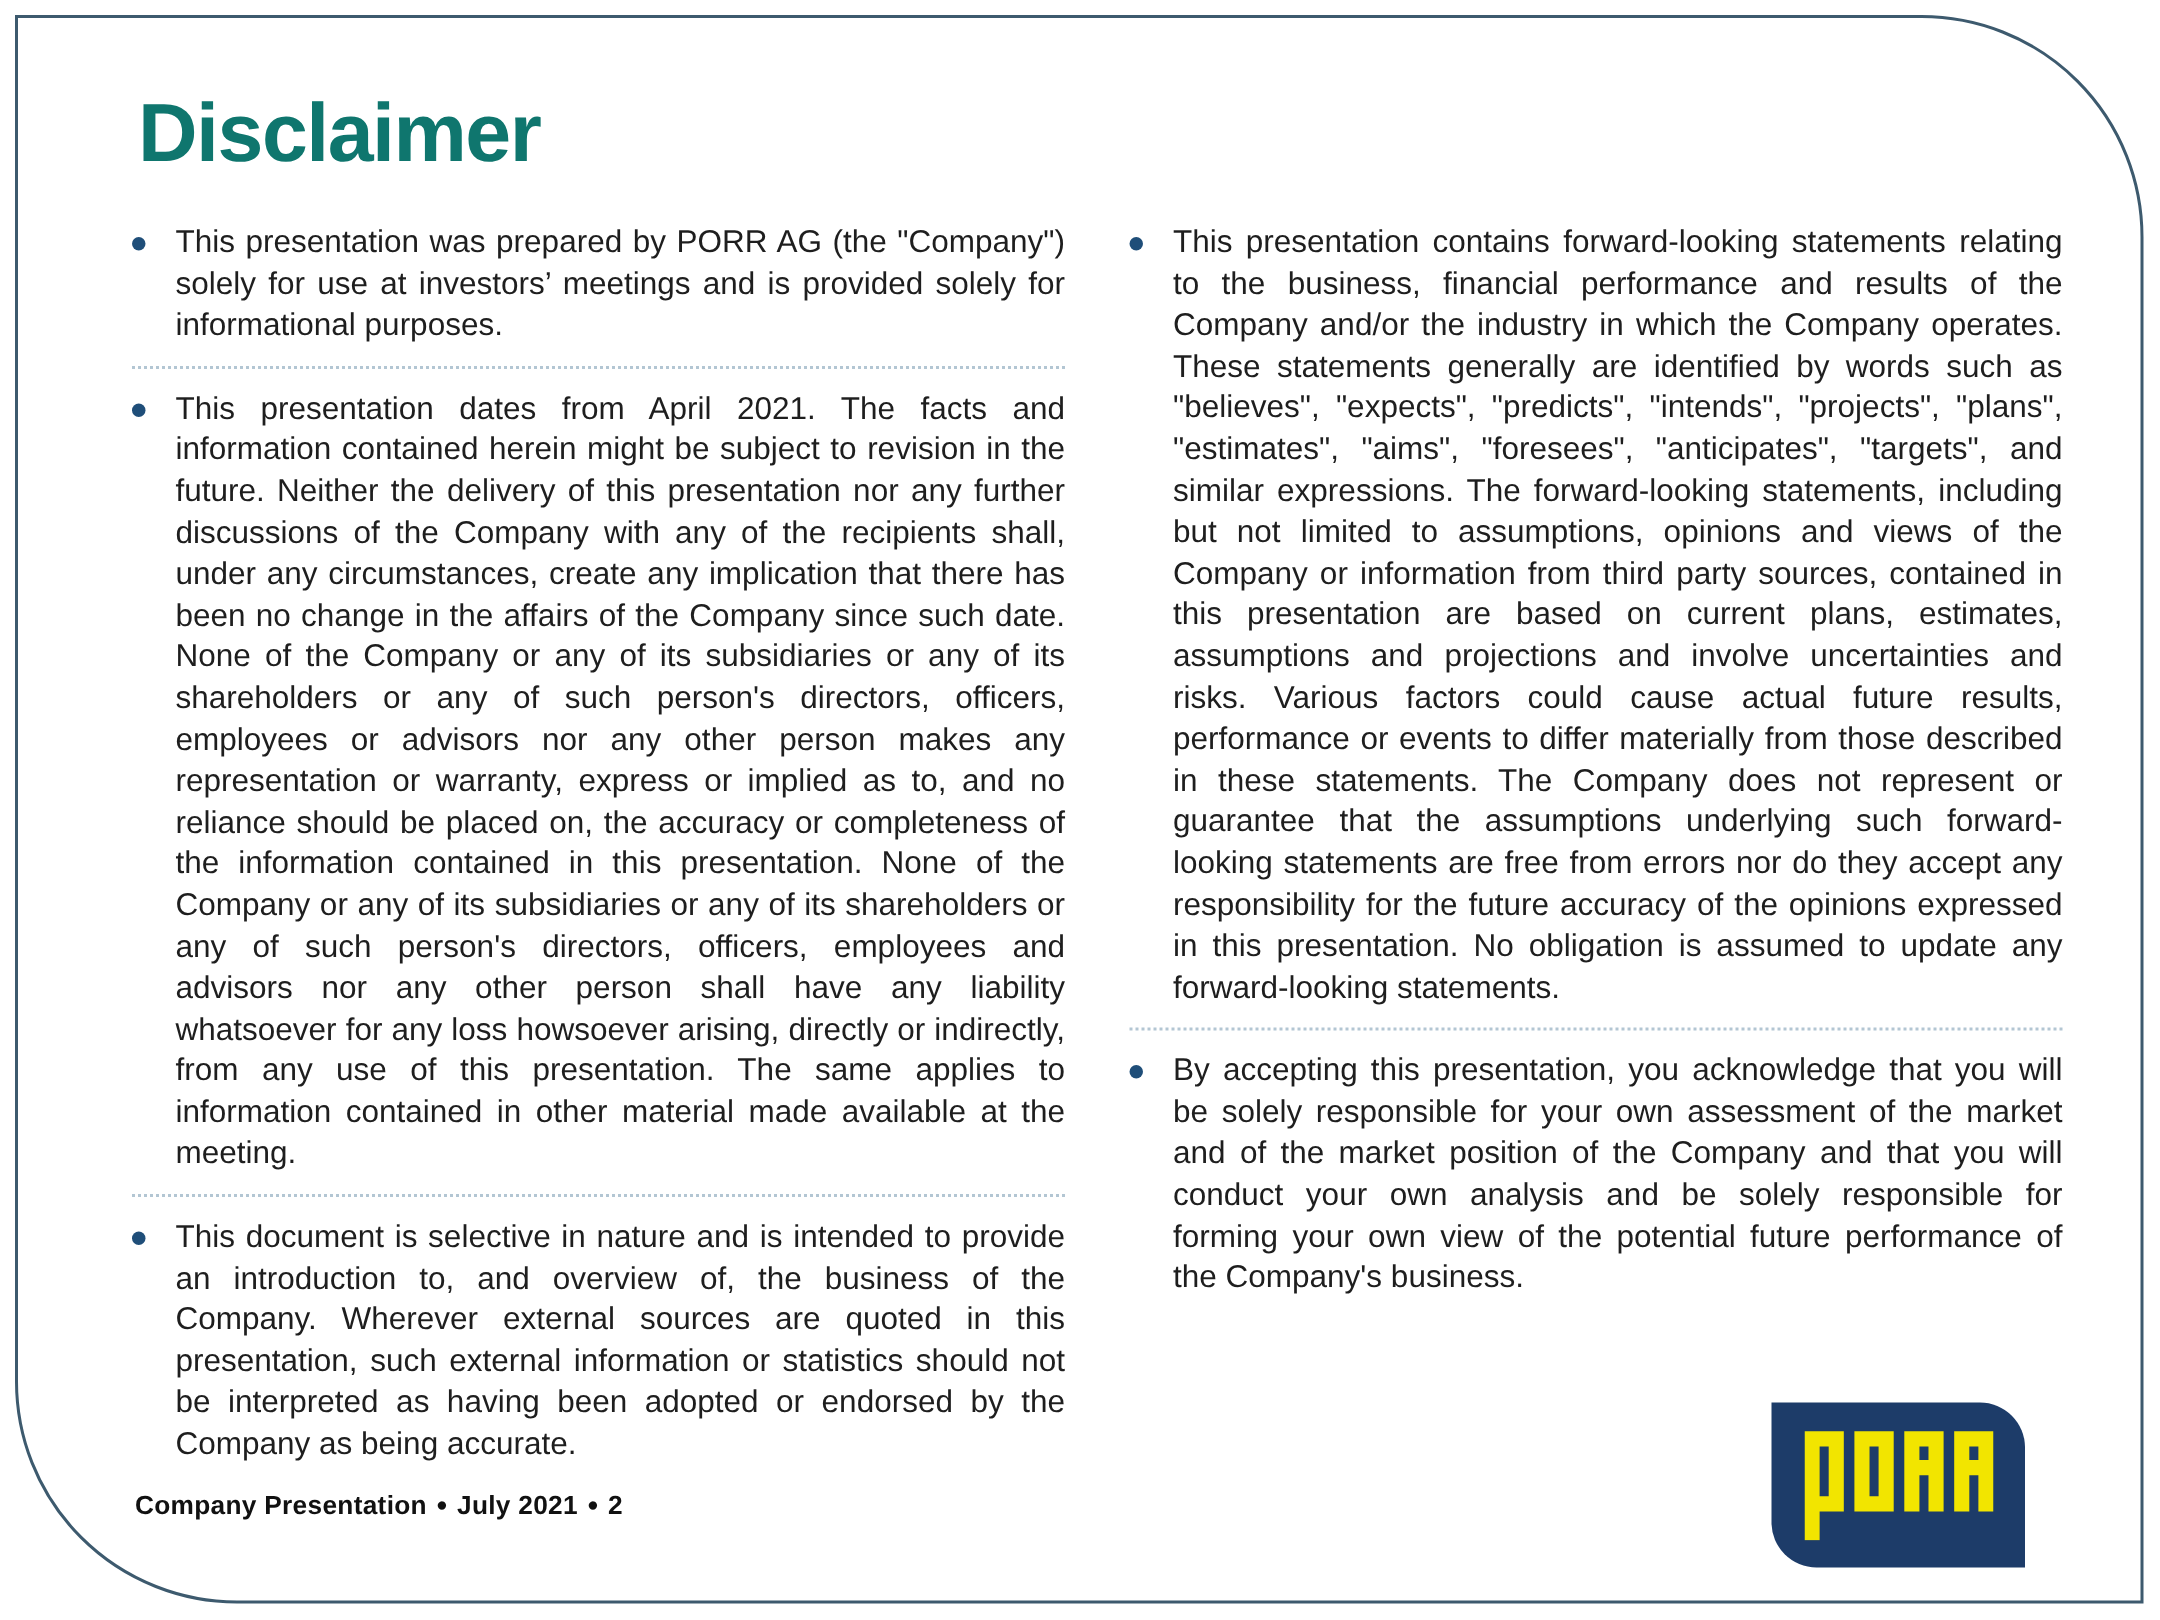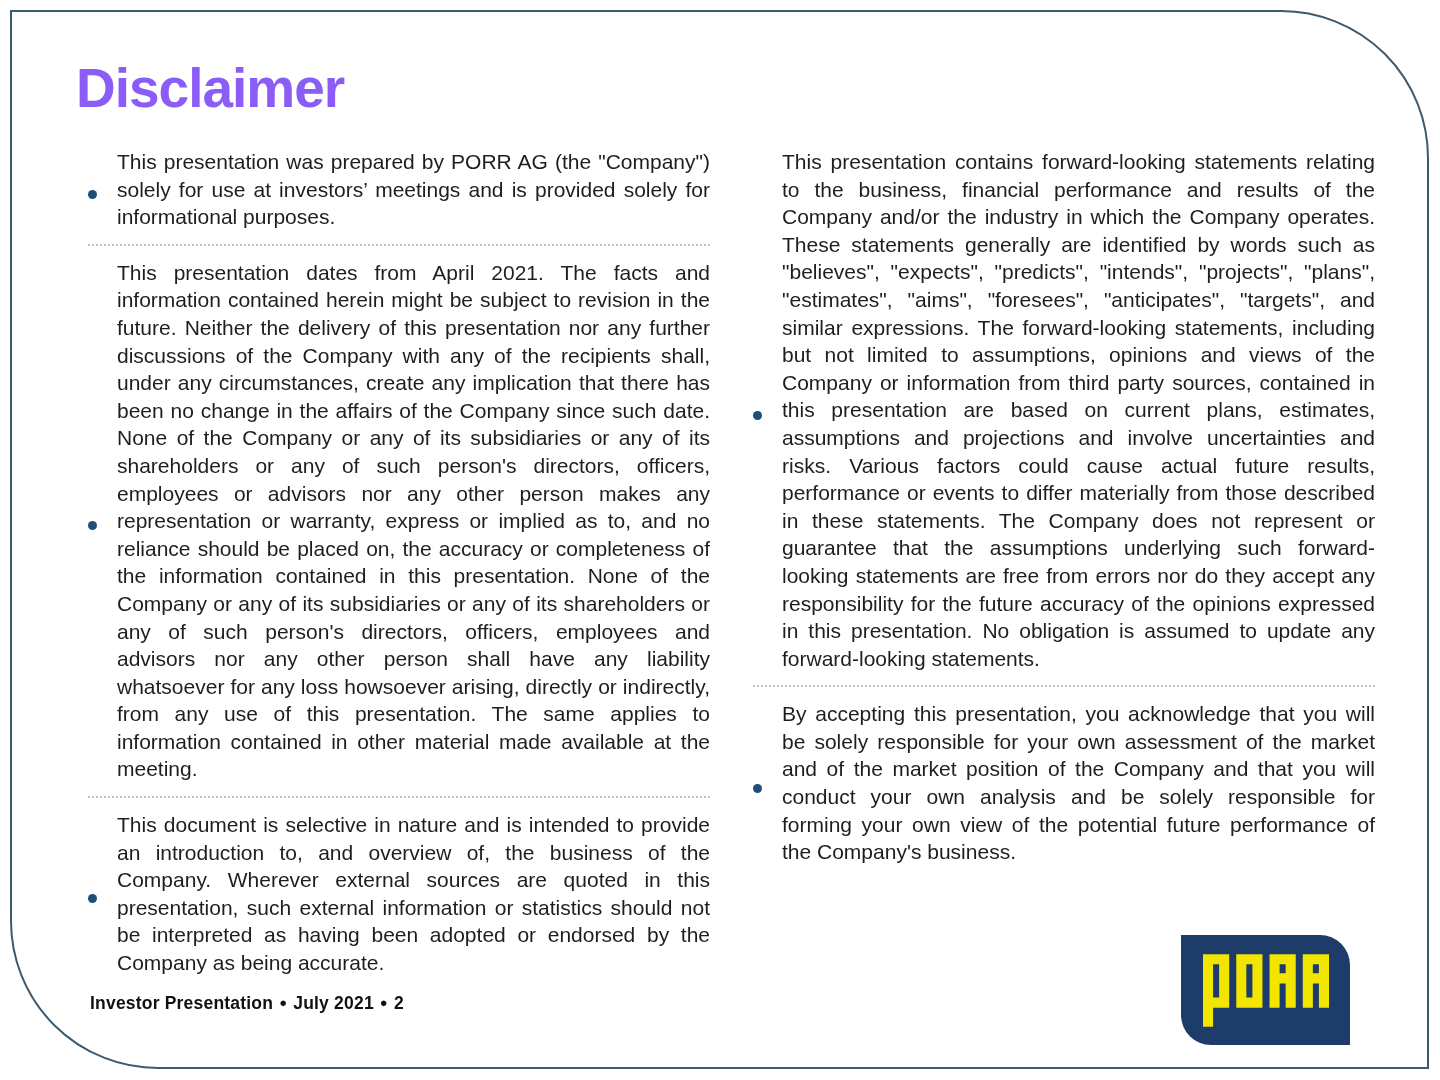--- a/index.html
+++ b/index.html
@@ -11,32 +11,32 @@
 
   .frame {
     position: absolute; left: 10px; top: 10px; right: 11px; bottom: 11px;
     border: 2px solid #3d5a6e;
     border-top-right-radius: 148px;
     border-bottom-left-radius: 148px;
     pointer-events: none;
   }
 
   .title {
-    position: absolute; left: 76px; top: 56px;
-    font-size: 55px; font-weight: bold; color: #8b5cf6;
+    position: absolute; left: 92px; top: 56px;
+    font-size: 55px; font-weight: bold; color: #0f766e;
     letter-spacing: -1px;
   }
 
   .columns {
     position: absolute; left: 88px; top: 148px; width: 1287px;
     display: grid; grid-template-columns: 622px 622px; column-gap: 43px;
   }
   .col { display: flex; flex-direction: column; }
 
-  .bullet-item { display: flex; align-items: center; }
+  .bullet-item { display: flex; align-items: flex-start; }
   .dot {
     flex: 0 0 9px; width: 9px; height: 9px; border-radius: 50%;
     background: #1f4e79; margin-top: 10px; margin-right: 20px;
   }
   .btext {
     flex: 1; font-size: 21px; line-height: 27.6px; color: #1e1e1e;
     text-align: justify; text-align-last: left;
   }
 
   .sep {
@@ -96,21 +96,21 @@
       <hr class="sep">
       <div class="bullet-item">
         <span class="dot"></span>
         <div class="btext">By accepting this presentation, you acknowledge that you will be solely responsible for your own assessment of the market and of the market position of the Company and that you will conduct your own analysis and be solely responsible for forming your own view of the potential future performance of the Company's business.</div>
       </div>
     </div>
 
   </div>
 
   <div class="footer">
-    <span>Investor Presentation</span><span class="fdot">●</span><span>July 2021</span><span class="fdot">●</span><span>2</span>
+    <span>Company Presentation</span><span class="fdot">●</span><span>July 2021</span><span class="fdot">●</span><span>2</span>
   </div>
 
   <div class="logo" aria-label="PORR">
 
     <svg width="126" height="73" viewBox="0 0 125 72" xmlns="http://www.w3.org/2000/svg">
       <g fill="#f2e500" fill-rule="evenodd">
 
         <path d="M0 0 H26 V53 H10 V72 H0 Z M10 10 H16 V43 H10 Z"></path>
 
         <path d="M33 0 H59 V53 H33 Z M43 10 H49 V43 H43 Z"></path>

